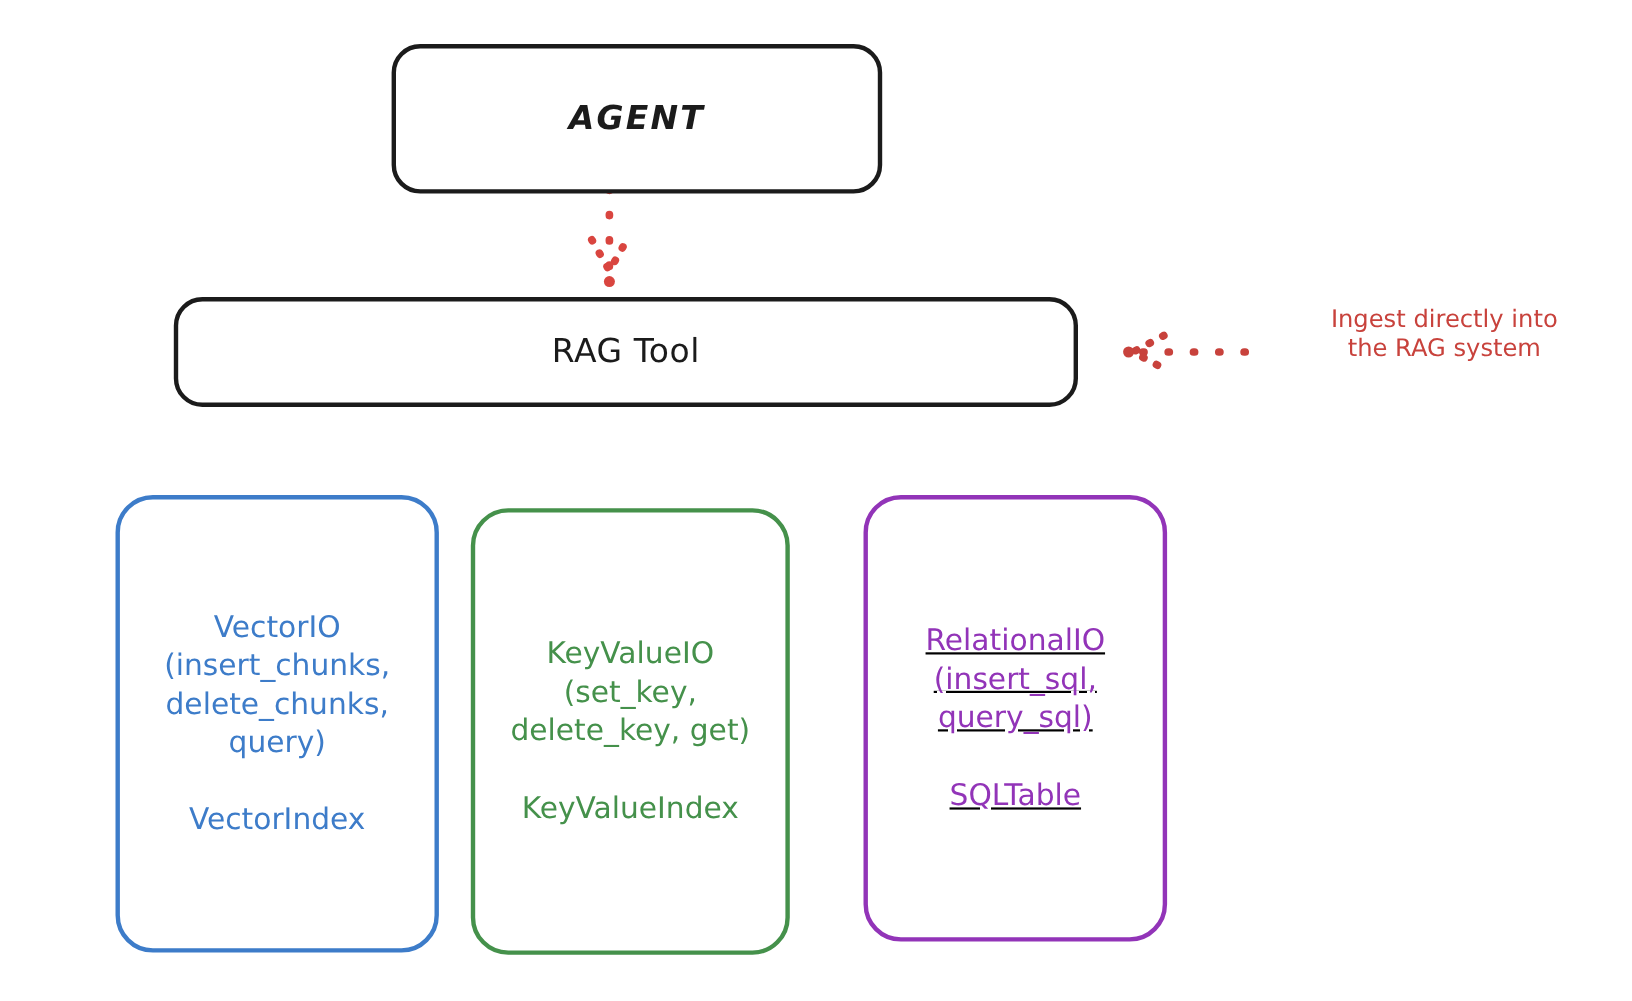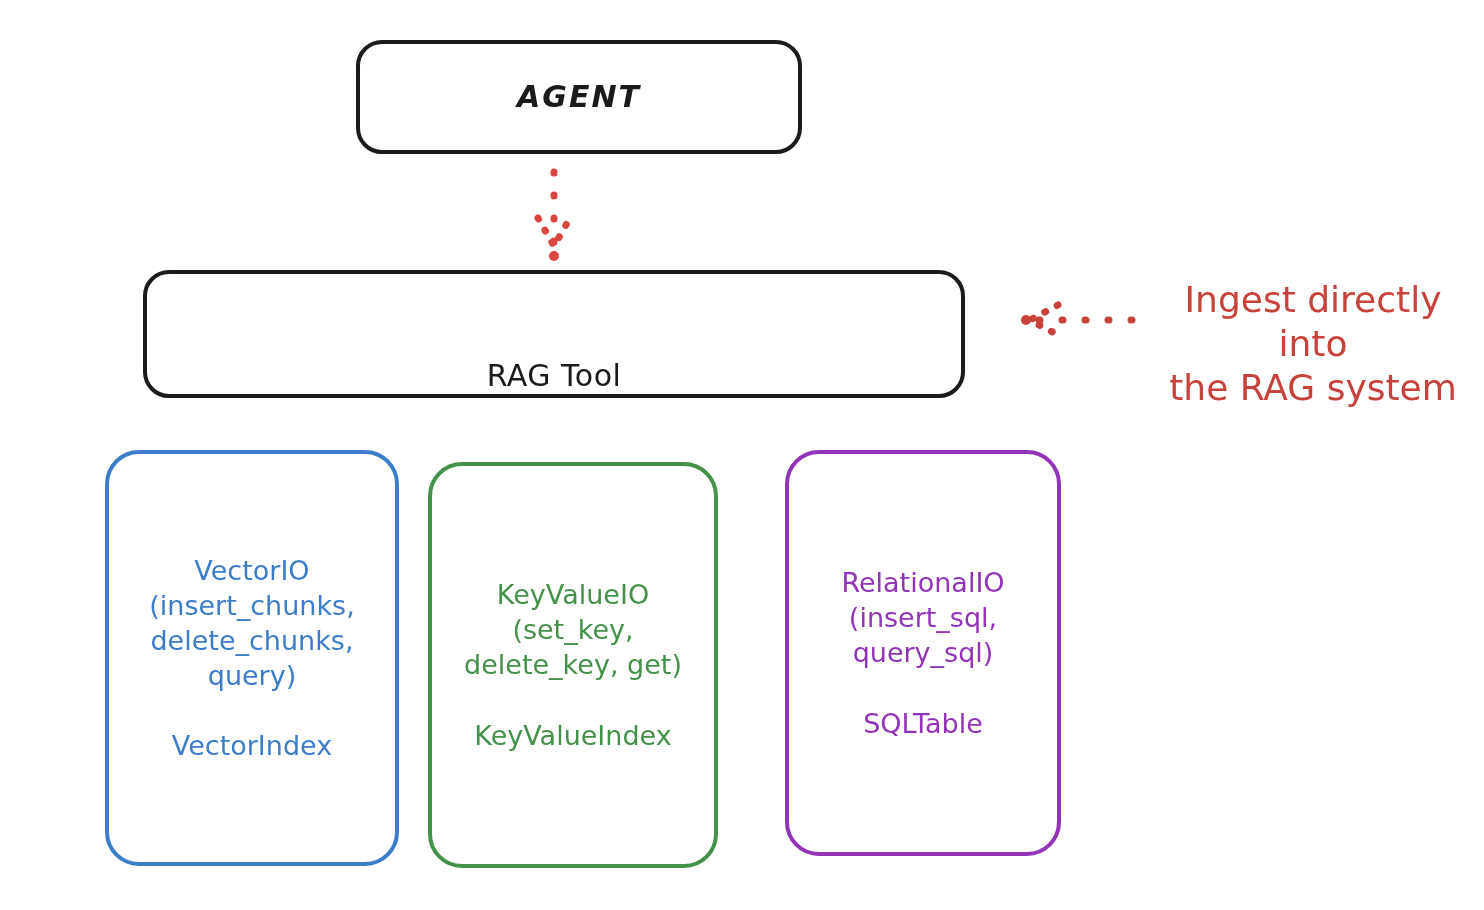--- a/index.html
+++ b/index.html
@@ -37,36 +37,35 @@
 
   
   .box-dark {
     border: 4px solid #1b1b1b;
     border-radius: 26px;
   }
   #agent-node {
     left: 356px;
     top: 40px;
     width: 446px;
-    height: 114px;
+    height: 136px;
   }
   #agent-node .node-label {
     font-family: "DejaVu Sans", sans-serif;
     font-size: 30px;
     font-style: italic;
     font-weight: 600;
     letter-spacing: 2px;
     color: #1b1b1b;
   }
   #ragtool-node {
-    left: 143px;
+    left: 158px;
     top: 270px;
     width: 822px;
-    height: 128px;
-    align-items: flex-end;
+    height: 100px;
   }
   #ragtool-node .node-label {
     font-size: 30px;
     font-weight: 500;
     letter-spacing: 0.5px;
     color: #1b1b1b;
   }
 
   
   .box-color {
@@ -89,20 +88,21 @@
     height: 406px;
     border-color: #45914b;
     margin-top: 12px;
   }
   #relationalio-node {
     left: 785px;
     top: 450px;
     width: 276px;
     height: 406px;
     border-color: #9234b8;
+    text-decoration: underline;
   }
   .box-color .node-label {
     font-size: 27px;
     font-weight: 500;
     line-height: 1.3;
   }
   #vectorio-node .node-label { color: #3d7cc9; }
   #keyvalueio-node .node-label { color: #45914b; }
   #relationalio-node .node-label { color: #9234b8; }
 
@@ -117,21 +117,21 @@
   }
 
   
   #ingest-annotation {
     position: absolute;
     left: 1148px;
     top: 278px;
     width: 330px;
     text-align: center;
     color: #c8423c;
-    font-size: 36px;
+    font-size: 22px;
     font-weight: 500;
     line-height: 1.22;
     white-space: pre-line;
   }
 </style>
 </head>
 <body>
 
 <div id="canvas">
 

